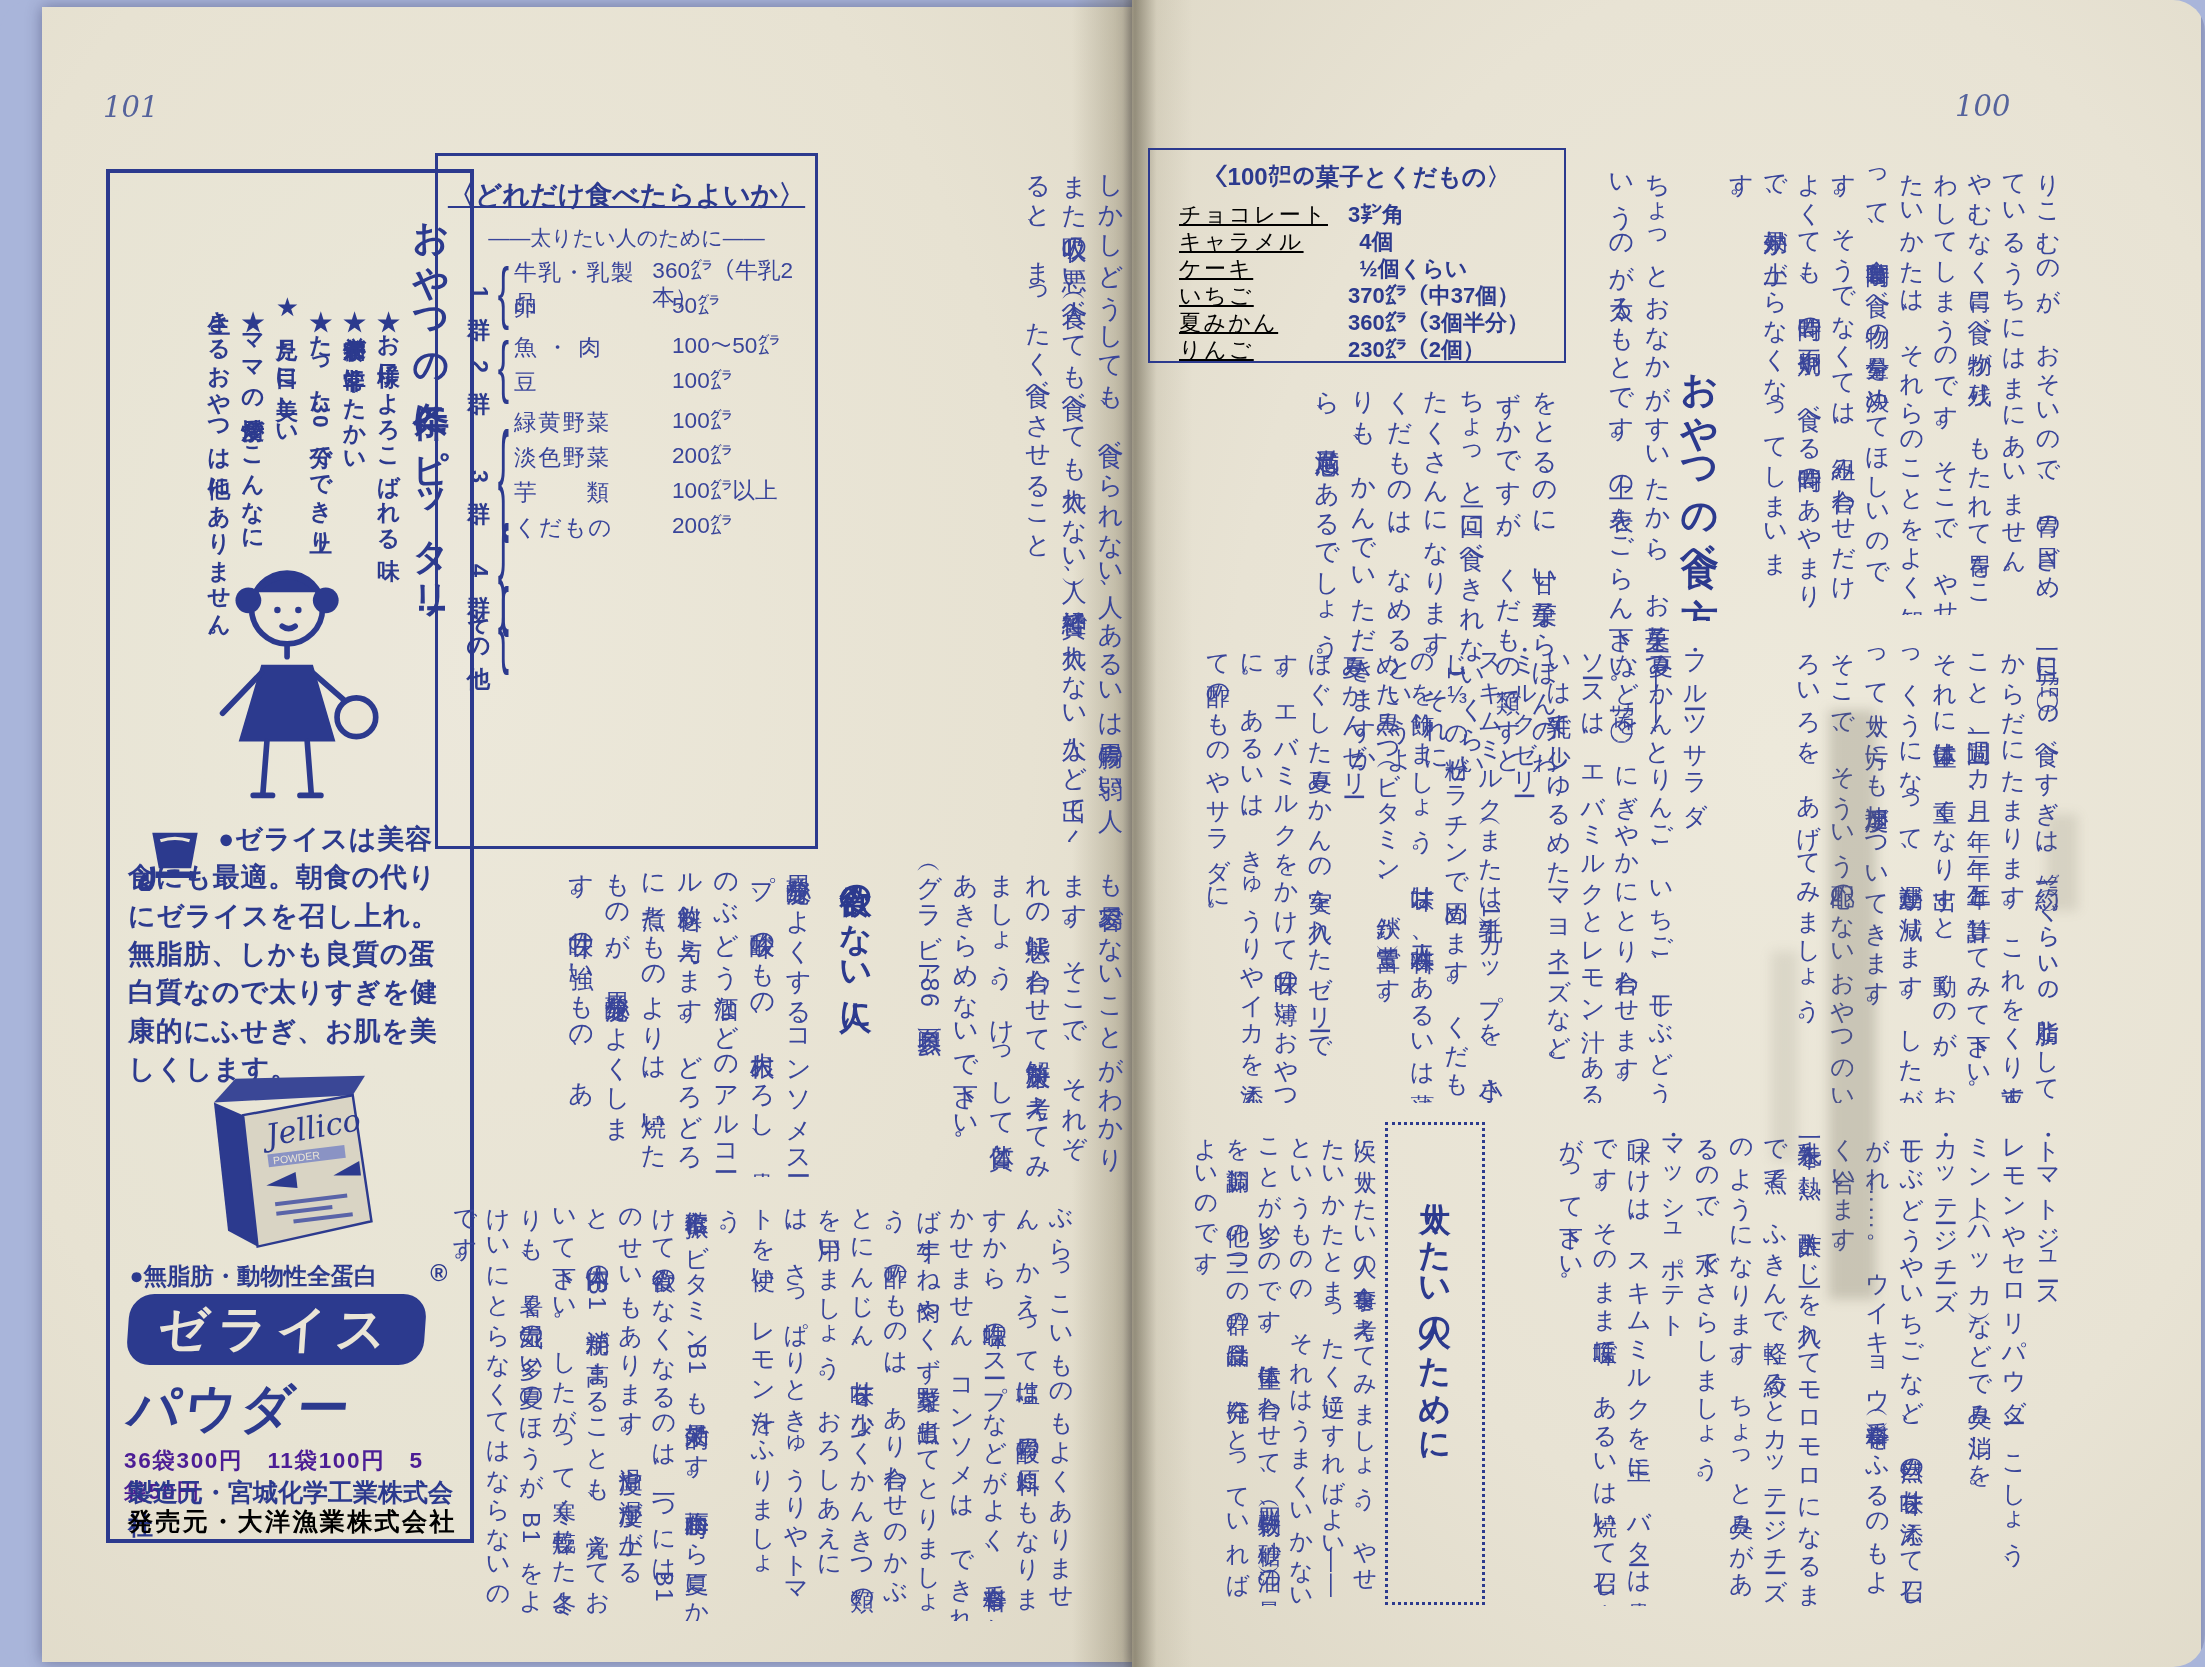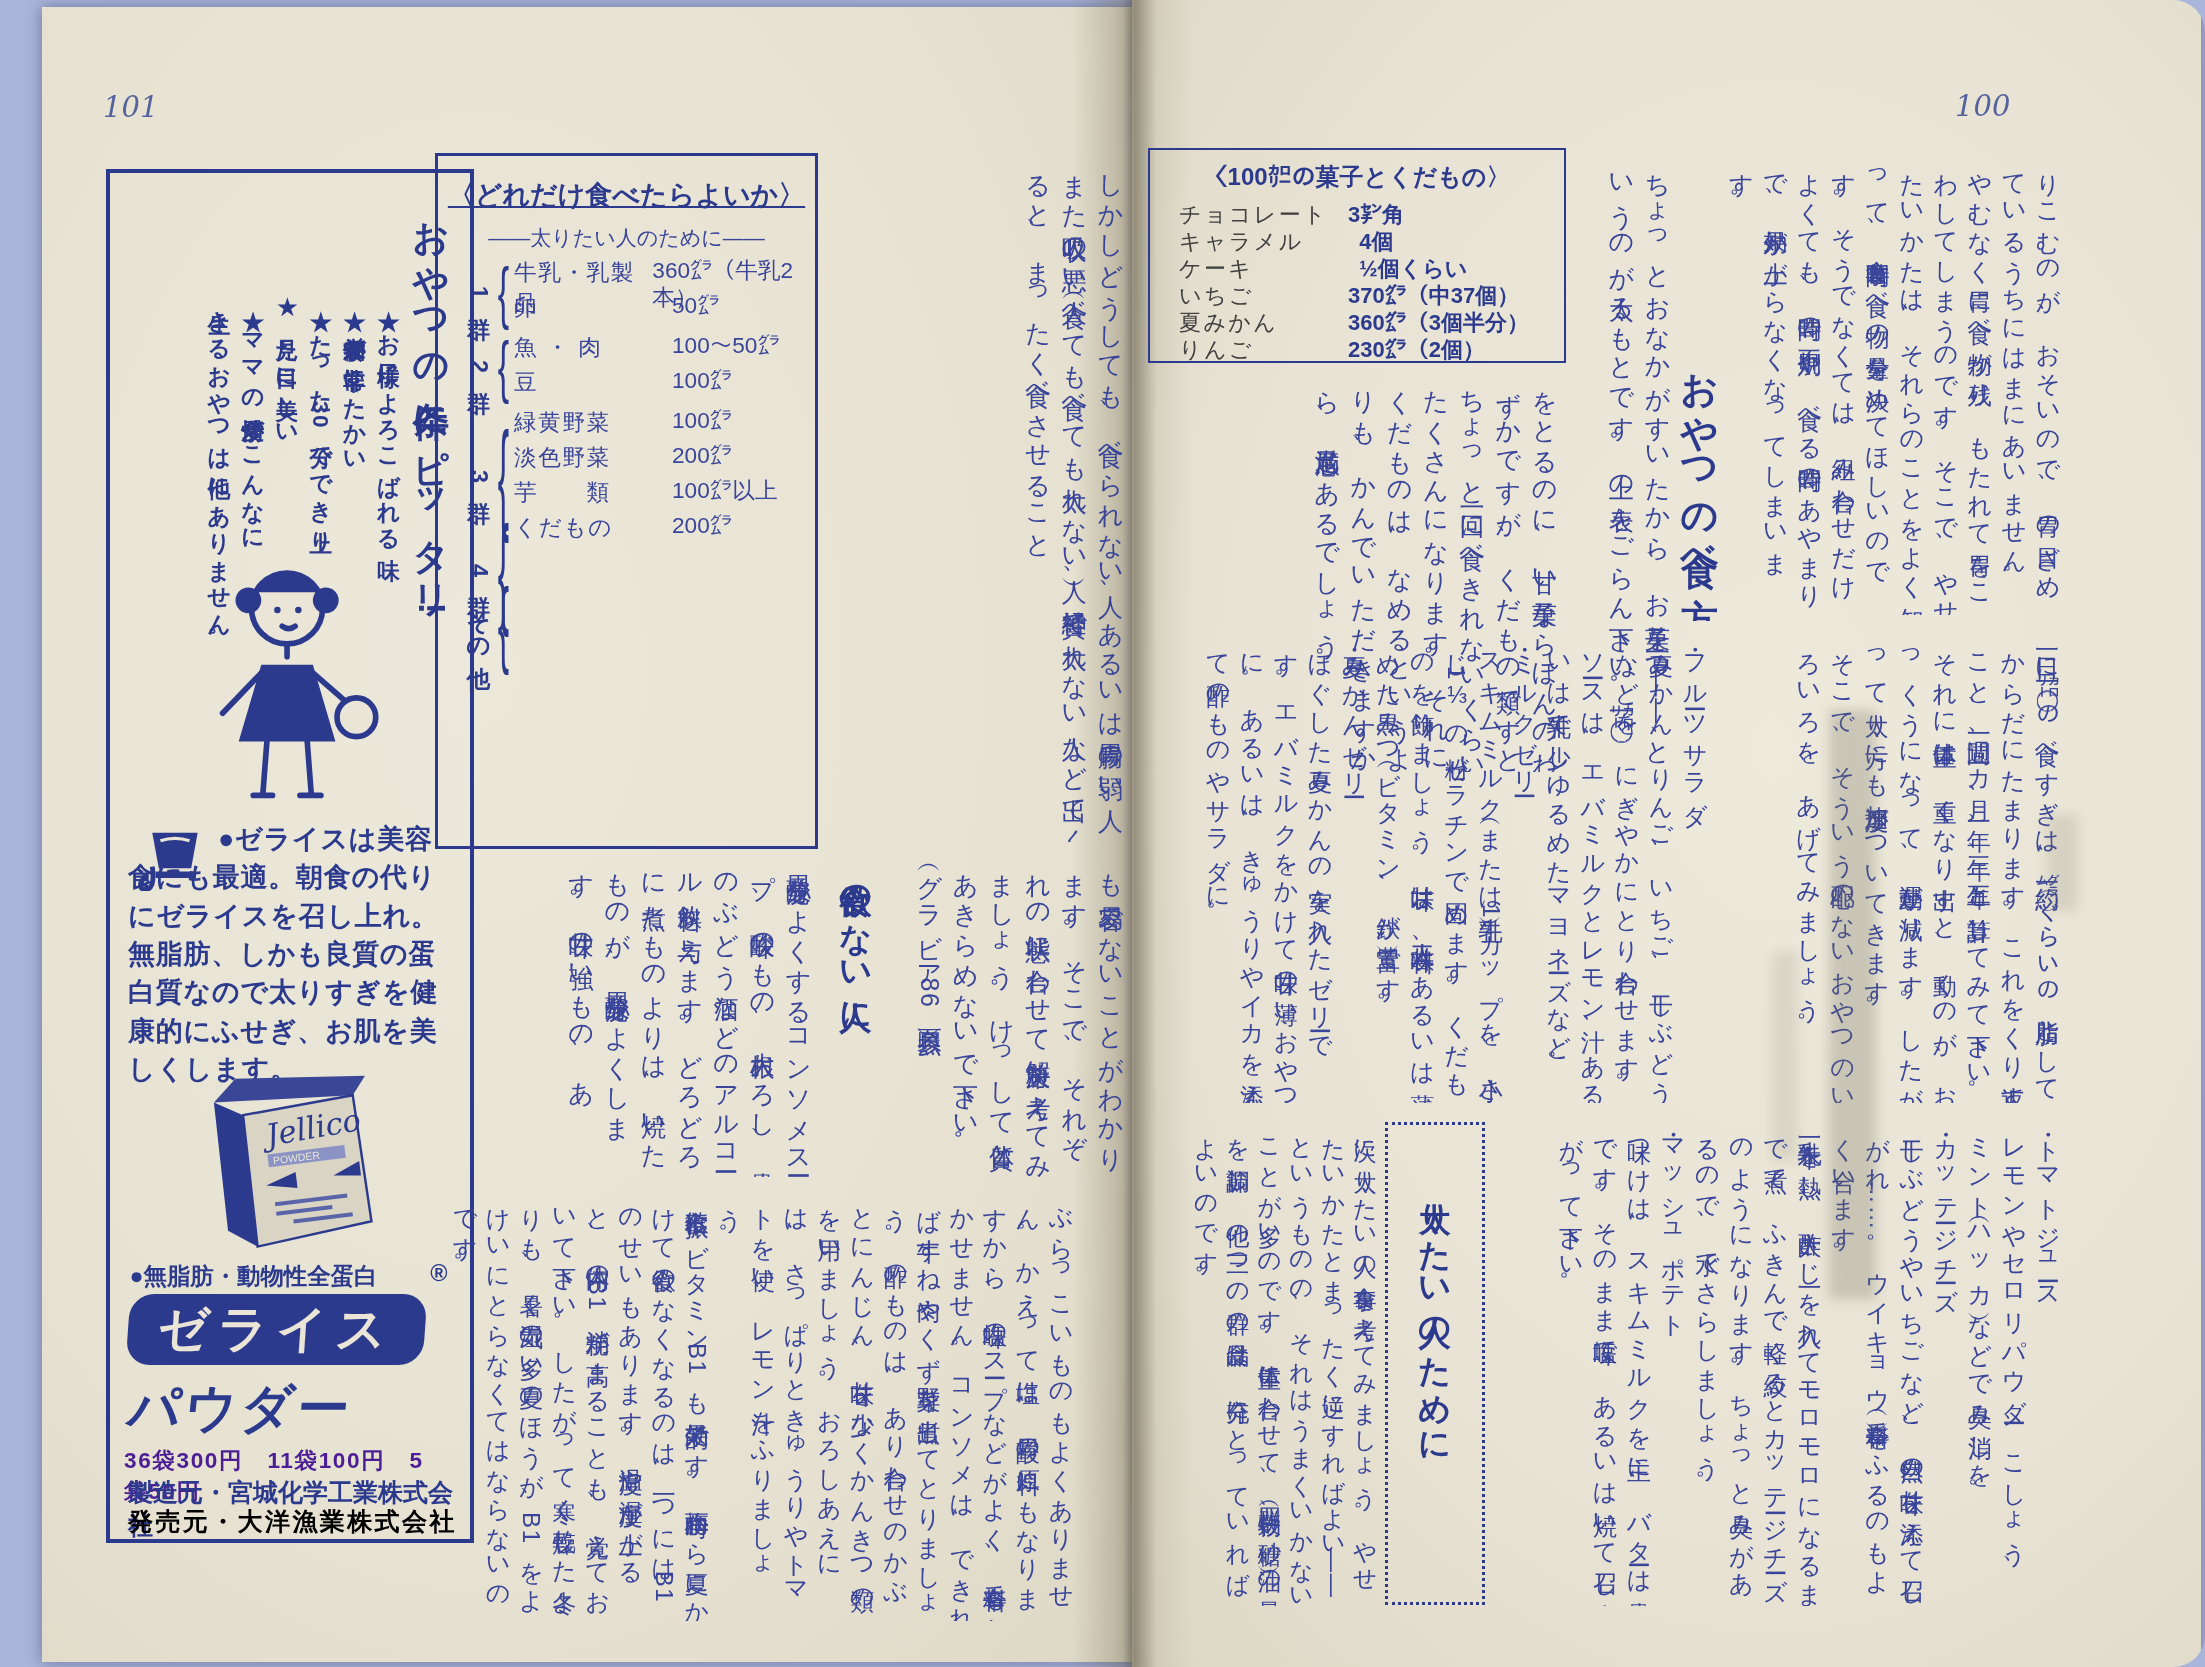--- a/index.html
+++ b/index.html
@@ -53,21 +53,21 @@
   .fg-items{flex:1;}
   .fg-item{display:flex;align-items:flex-start;height:35px;}
   .fg-item.tall{height:60px;}
   .fg-name{width:158px;font-size:22.6px;color:#39459a;letter-spacing:1.6px;}
   .fg-amt{font-size:22.6px;color:#39459a;white-space:pre-line;line-height:1.2;}
 
   
   #cal-table{position:absolute;left:1148px;top:148px;width:414px;height:211px;border:2.4px solid #2c3a8e;}
   #cal-table .t-title{margin-top:11.3px;text-align:center;font-size:24px;font-weight:bold;color:#2c3a8e;}
   .cal-row{display:flex;margin-left:29px;height:27px;align-items:center;}
-  .cal-item{width:169px;font-size:22px;color:#404040;letter-spacing:2.4px;}
+  .cal-item{width:169px;font-size:22px;color:#000000;letter-spacing:2.4px;text-decoration:underline;}
   .cal-amt{font-size:22px;font-weight:bold;color:#2c3a8e;}
 
   
   #fatten-box{position:absolute;left:1385px;top:1122px;width:94px;height:477px;
     border:3.2px dotted #2c3a8e;display:flex;align-items:center;justify-content:center;}
   #fatten-box .v{position:static;height:371px;font-size:32px;font-weight:bold;color:#2c3a8e;line-height:1.2;}
 
   
   .ghost{position:absolute;background:rgba(115,112,95,.28);filter:blur(5.6px);}
 </style>

